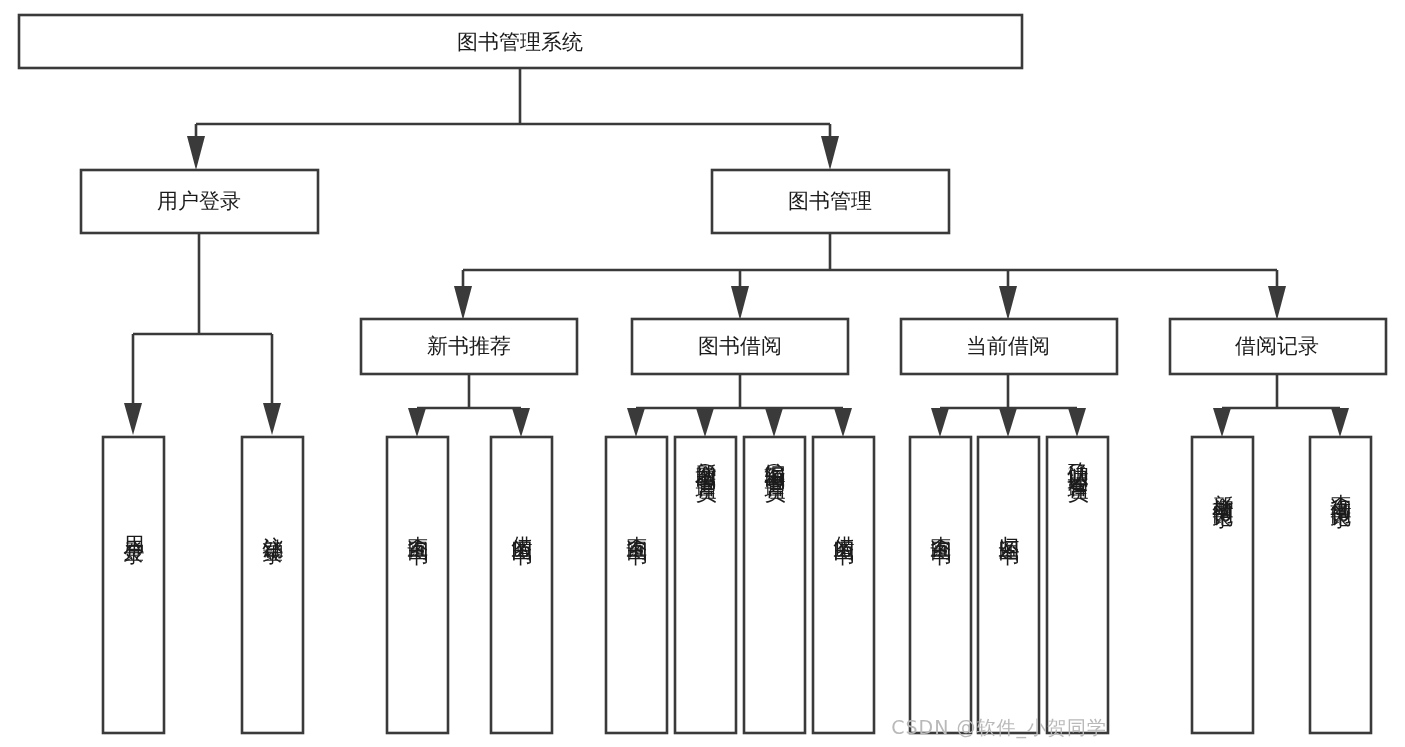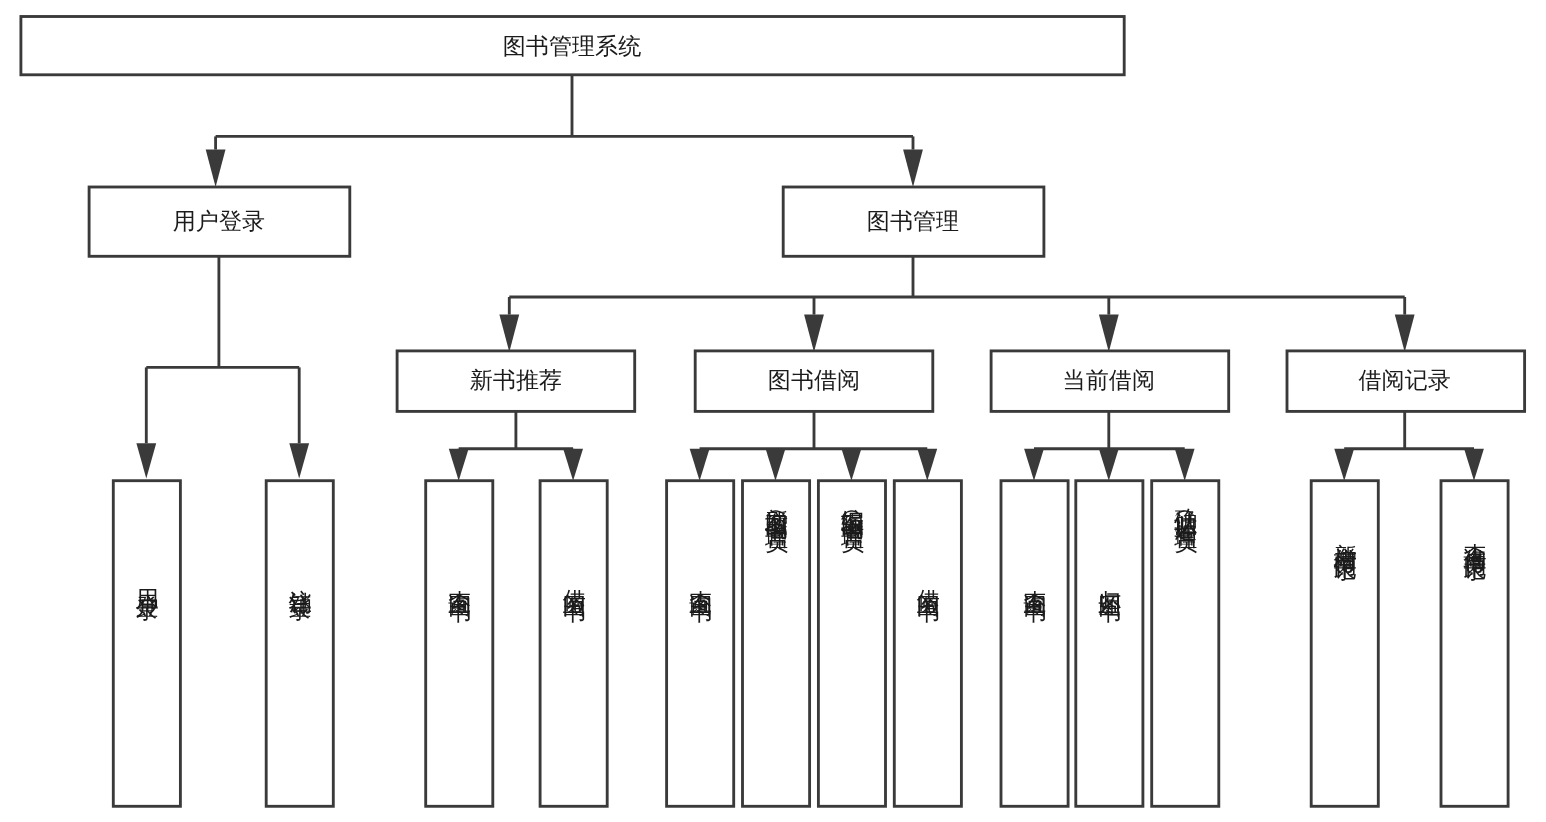--- a/index.html
+++ b/index.html
@@ -237,14 +237,15 @@
     <span class="v-label">确认归还（管理员）</span>
   </div>
 
   <div class="v-label-wrap" style="left:1192px; top:437px; width:61px; height:296px; padding-top:40px;">
     <span class="v-label">新增借阅记录</span>
   </div>
   <div class="v-label-wrap" style="left:1310px; top:437px; width:61px; height:296px; padding-top:40px;">
     <span class="v-label">查询借阅记录</span>
   </div>
 
+  <div class="watermark">CSDN @软件_小贺同学</div>
 
 </div>
 
 </body></html>

